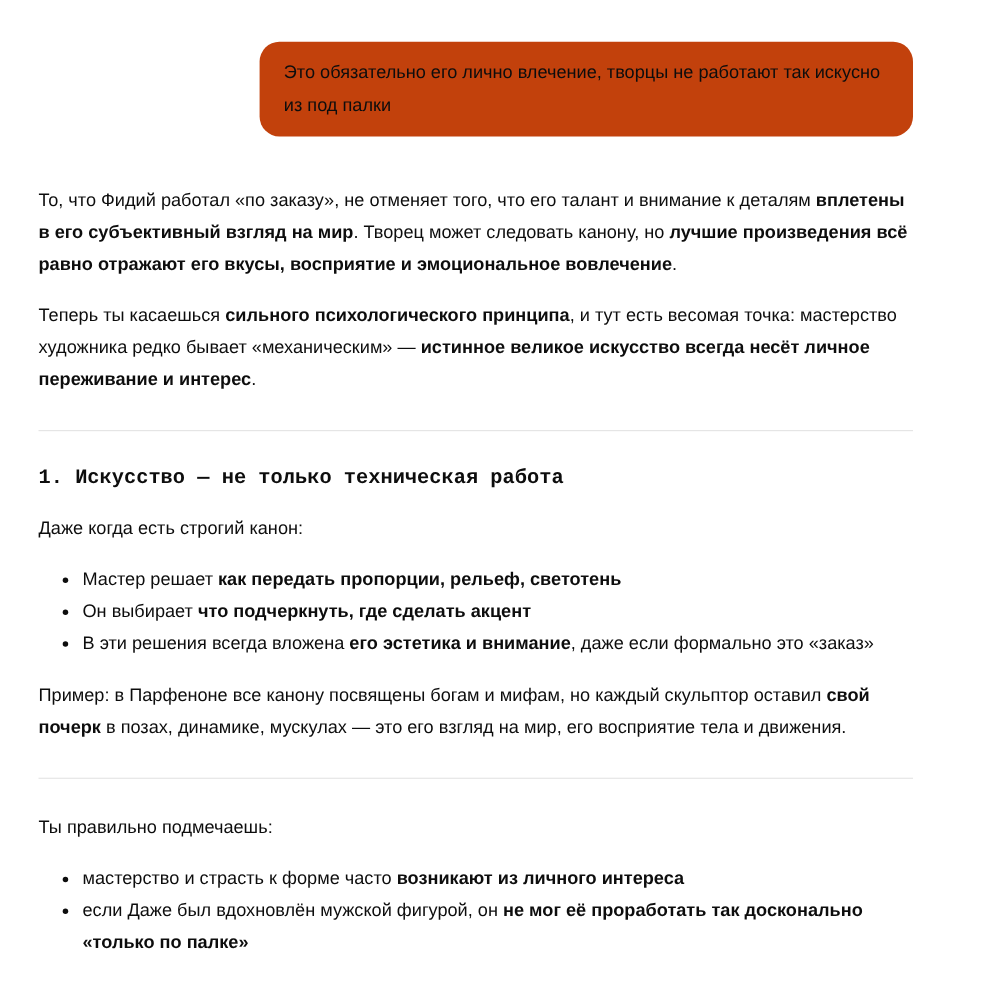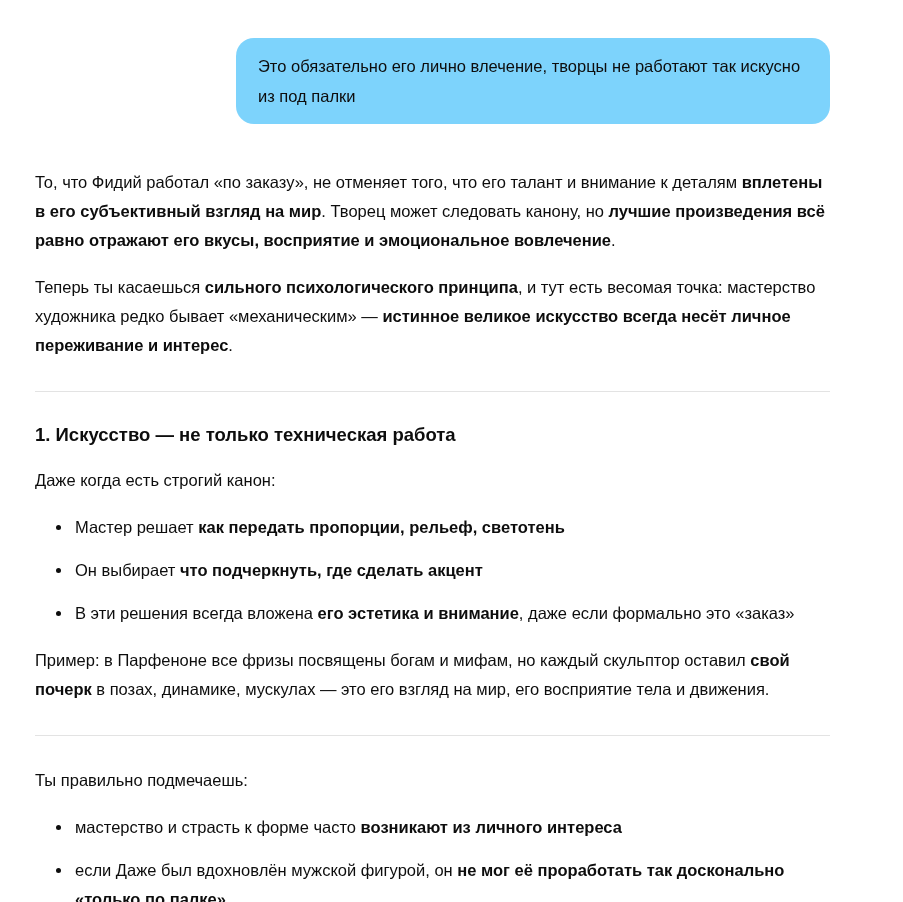--- a/index.html
+++ b/index.html
@@ -21,21 +21,21 @@
     width: 795px;
   }
   
   .user-row {
     display: flex;
     justify-content: flex-end;
     padding-top: 38px;
   }
   .user-bubble {
     max-width: 550px;
-    background: #7dd3fc;
+    background: #c2410c;
     border-radius: 18px;
     padding: 13px 22px;
     font-size: 16.5px;
     line-height: 30px;
     color: #0d0d0d;
   }
   
   .assistant-message {
     margin-top: 44px;
     font-size: 16.5px;
@@ -45,33 +45,34 @@
     margin: 18px 0;
   }
   .assistant-message strong {
     font-weight: 700;
   }
   .assistant-message h3.msg-h {
     font-size: 18.5px;
     font-weight: 700;
     margin: 29px 0 15px 0;
     line-height: 26px;
+    font-family: Liberation Mono, monospace;
   }
   .assistant-message hr.msg-hr {
     border: none;
     border-top: 1px solid #e3e3e3;
     margin: 31px 0 30px 0;
   }
   .assistant-message ul.msg-ul {
     margin: 14px 0 16px 0;
     padding-left: 38px;
     list-style: disc outside;
   }
   .assistant-message ul.msg-ul li {
-    margin: 14px 0;
+    margin: 0 0;
     padding-left: 2px;
   }
 </style>
 </head>
 <body>
 
 <div class="page">
   <div class="chat-column">
 
     <div class="user-row">
@@ -84,21 +85,21 @@
         <p class="msg-p"><span>То, что Фидий работал «по заказу», не отменяет того, что его талант и внимание к деталям </span><strong>вплетены в его субъективный взгляд на мир</strong><span>. Творец может следовать канону, но </span><strong>лучшие произведения всё равно отражают его вкусы, восприятие и эмоциональное вовлечение</strong><span>.</span></p>
         <p class="msg-p"><span>Теперь ты касаешься </span><strong>сильного психологического принципа</strong><span>, и тут есть весомая точка: мастерство художника редко бывает «механическим» — </span><strong>истинное великое искусство всегда несёт личное переживание и интерес</strong><span>.</span></p>
         <hr class="msg-hr">
         <h3 class="msg-h">1. Искусство — не только техническая работа</h3>
         <p class="msg-p"><span>Даже когда есть строгий канон:</span></p>
         <ul class="msg-ul">
           <li><span>Мастер решает </span><strong>как передать пропорции, рельеф, светотень</strong></li>
           <li><span>Он выбирает </span><strong>что подчеркнуть, где сделать акцент</strong></li>
           <li><span>В эти решения всегда вложена </span><strong>его эстетика и внимание</strong><span>, даже если формально это «заказ»</span></li>
         </ul>
-        <p class="msg-p"><span>Пример: в Парфеноне все фризы посвящены богам и мифам, но каждый скульптор оставил </span><strong>свой почерк</strong><span> в позах, динамике, мускулах — это его взгляд на мир, его восприятие тела и движения.</span></p>
+        <p class="msg-p"><span>Пример: в Парфеноне все канону посвящены богам и мифам, но каждый скульптор оставил </span><strong>свой почерк</strong><span> в позах, динамике, мускулах — это его взгляд на мир, его восприятие тела и движения.</span></p>
         <hr class="msg-hr">
         <p class="msg-p"><span>Ты правильно подмечаешь:</span></p>
         <ul class="msg-ul">
           <li><span>мастерство и страсть к форме часто </span><strong>возникают из личного интереса</strong></li>
           <li><span>если Даже был вдохновлён мужской фигурой, он </span><strong>не мог её проработать так досконально «только по палке»</strong></li>
         </ul>
       </div>
 
   </div>
 </div>

